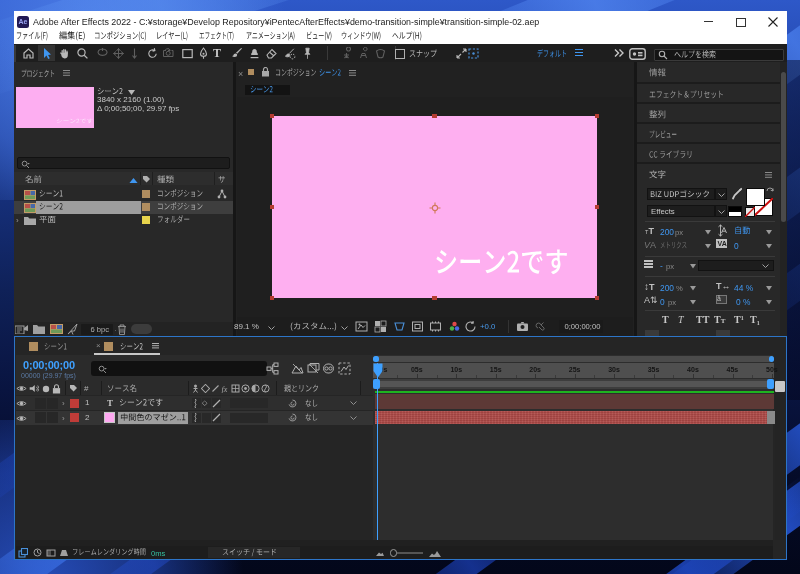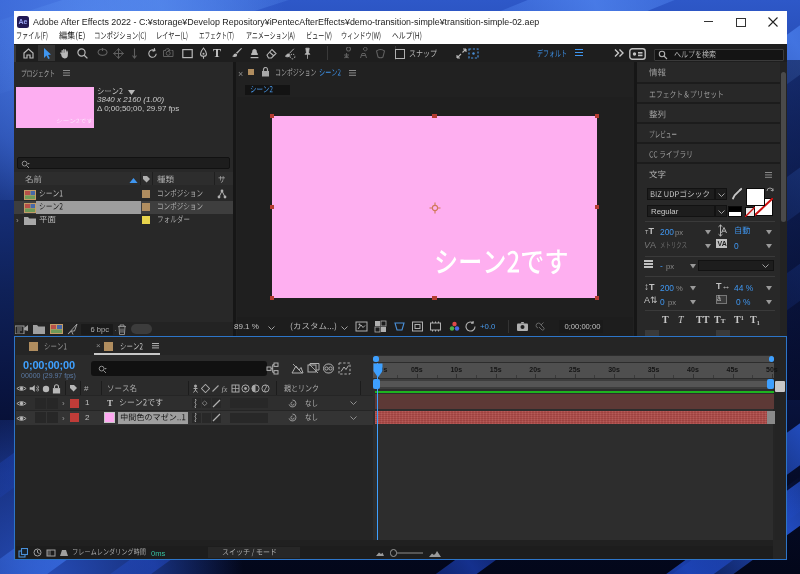--- a/index.html
+++ b/index.html
@@ -209,21 +209,21 @@
     </g>
   </svg>
 <svg style="position:absolute;left:97px;top:86.5px;overflow:visible" width="26.0" height="9.6" viewBox="0 0 26.0 9.60">
     <g transform="translate(0,7.04) scale(0.9142,1)">
       <path d="M2.4 -6.1 2 -5.6C2.5 -5.3 3.4 -4.8 3.8 -4.5L4.1 -5C3.8 -5.3 2.9 -5.9 2.4 -6.1ZM1.2 -0.4 1.6 0.2C2.3 0.1 3.4 -0.3 4.2 -0.8C5.5 -1.5 6.6 -2.6 7.3 -3.6L6.9 -4.3C6.3 -3.2 5.2 -2.1 3.9 -1.4C3.1 -0.9 2.1 -0.6 1.2 -0.4ZM1.2 -4.3 0.8 -3.8C1.3 -3.6 2.2 -3 2.6 -2.7L3 -3.3C2.6 -3.5 1.7 -4.1 1.2 -4.3Z M8.8 -3.5V-2.7C9.1 -2.7 9.5 -2.7 9.9 -2.7C10.5 -2.7 13.7 -2.7 14.3 -2.7C14.7 -2.7 15 -2.7 15.2 -2.7V-3.5C15 -3.4 14.7 -3.4 14.3 -3.4C13.7 -3.4 10.5 -3.4 9.9 -3.4C9.5 -3.4 9.1 -3.4 8.8 -3.5Z M17.8 -5.9 17.4 -5.4C18 -5 19 -4.1 19.4 -3.7L19.9 -4.2C19.4 -4.7 18.4 -5.5 17.8 -5.9ZM17.1 -0.5 17.6 0.2C18.9 -0.1 19.9 -0.6 20.7 -1.1C21.9 -1.8 22.8 -2.9 23.4 -3.9L23 -4.6C22.5 -3.6 21.6 -2.4 20.3 -1.7C19.6 -1.2 18.5 -0.7 17.1 -0.5Z M24.4 0H28V-0.6H26.4C26.1 -0.6 25.8 -0.6 25.5 -0.6C26.8 -1.9 27.8 -3.1 27.8 -4.2C27.8 -5.3 27.1 -6 26 -6C25.3 -6 24.8 -5.6 24.3 -5.1L24.7 -4.7C25.1 -5.1 25.5 -5.4 26 -5.4C26.7 -5.4 27 -4.9 27 -4.2C27 -3.2 26.2 -2 24.4 -0.4Z" fill="#c9c9c9"></path>
     </g>
   </svg>
 <svg class="d" style="left:128px;top:89.5px" width="7" height="5" viewBox="0 0 7 5">
     <path d="M0 0 L7 0 L3.5 5 Z" fill="#b8b8b8"></path>
   </svg>
-<div class="d" style="left:97px;top:95px;font-size:8px;color:#c9c9c9;font-weight:400;white-space:nowrap;font-style:italic;">3840 x 2160 (1.00)</div>
+<div class="d" style="left:97px;top:95px;font-size:8px;color:#c9c9c9;font-weight:400;white-space:nowrap;">3840 x 2160 (1.00)</div>
 <div class="d" style="left:97px;top:104px;font-size:8px;color:#c9c9c9;font-weight:400;white-space:nowrap;">Δ 0;00;50;00, 29.97 fps</div>
 <div class="d" style="left:17px;top:157px;width:213px;height:12px;background:#1d1d1d;border:1px solid #111;box-sizing:border-box;border-radius:2px"></div>
 <svg class="d" style="left:21px;top:159.5px" width="9" height="9" viewBox="0 0 9 9">
     <circle cx="3.6" cy="3.6" r="2.4" fill="none" stroke="#909090" stroke-width="1"></circle>
     <path d="M5.4 5.4 L8 8" stroke="#909090" stroke-width="1"></path>
     <path d="M6.2 3 l2.6 0 l-1.3 1.6 Z" fill="#909090"></path>
   </svg>
 <div class="d" style="left:14px;top:172px;width:219px;height:13px;background:#2d2d2d;"></div>
 <svg style="position:absolute;left:25px;top:174.5px;overflow:visible" width="17.0" height="10.1" viewBox="0 0 17.0 10.08">
     <g transform="translate(0,7.39) scale(1.0119,1)">
@@ -486,21 +486,21 @@
   </svg>
 <div class="d" style="left:754px;top:198px;width:19px;height:18px;background:#ffffff;border:1px solid #0a0a0a;box-sizing:border-box"></div>
 <svg class="d" style="left:754px;top:198px" width="19" height="18" viewBox="0 0 19 18">
     <path d="M0 18 L19 0" stroke="#cc1111" stroke-width="2"></path>
   </svg>
 <div class="d" style="left:746px;top:188px;width:19px;height:18px;background:#ffffff;border:1px solid #0a0a0a;box-sizing:border-box"></div>
 <svg class="d" style="left:766px;top:187px" width="9" height="9" viewBox="0 0 9 9">
     <path d="M1 4 a3 3 0 0 1 6 0 M7 4 L7 1.5 M7 4 L4.7 3.2" fill="none" stroke="#999" stroke-width="1"></path>
   </svg>
 <div class="d" style="left:647px;top:205px;width:68px;height:12px;background:#1d1d1d;border:1px solid #121212;box-sizing:border-box"></div>
-<div class="d" style="left:651px;top:206.5px;font-size:7.8px;color:#c8c8c8;font-weight:400;white-space:nowrap;">Regular</div>
+<div class="d" style="left:651px;top:206.5px;font-size:7.8px;color:#c8c8c8;font-weight:400;white-space:nowrap;">Effects</div>
 <div class="d" style="left:715px;top:205px;width:12px;height:12px;background:#1d1d1d;border:1px solid #121212;box-sizing:border-box"></div>
 <svg class="d" style="left:717.5px;top:209.5px" width="7" height="4" viewBox="0 0 7 4">
     <path d="M0.5 0.5 L3.5 3.5 L6.5 0.5" fill="none" stroke="#a0a0a0"></path>
   </svg>
 <div class="d" style="left:728px;top:205.5px;width:14px;height:11px;background:#ffffff;border:1px solid #0a0a0a;box-sizing:border-box"></div>
 <div class="d" style="left:729px;top:206.5px;width:12px;height:5px;background:#000000;"></div>
 <div class="d" style="left:745px;top:206.5px;width:10px;height:10px;background:#e8e8e8;border:1px solid #0a0a0a;box-sizing:border-box"></div>
 <svg class="d" style="left:745px;top:206.5px" width="10" height="10" viewBox="0 0 10 10">
     <path d="M0 10 L10 0" stroke="#cc1111" stroke-width="1.4"></path>
   </svg>

